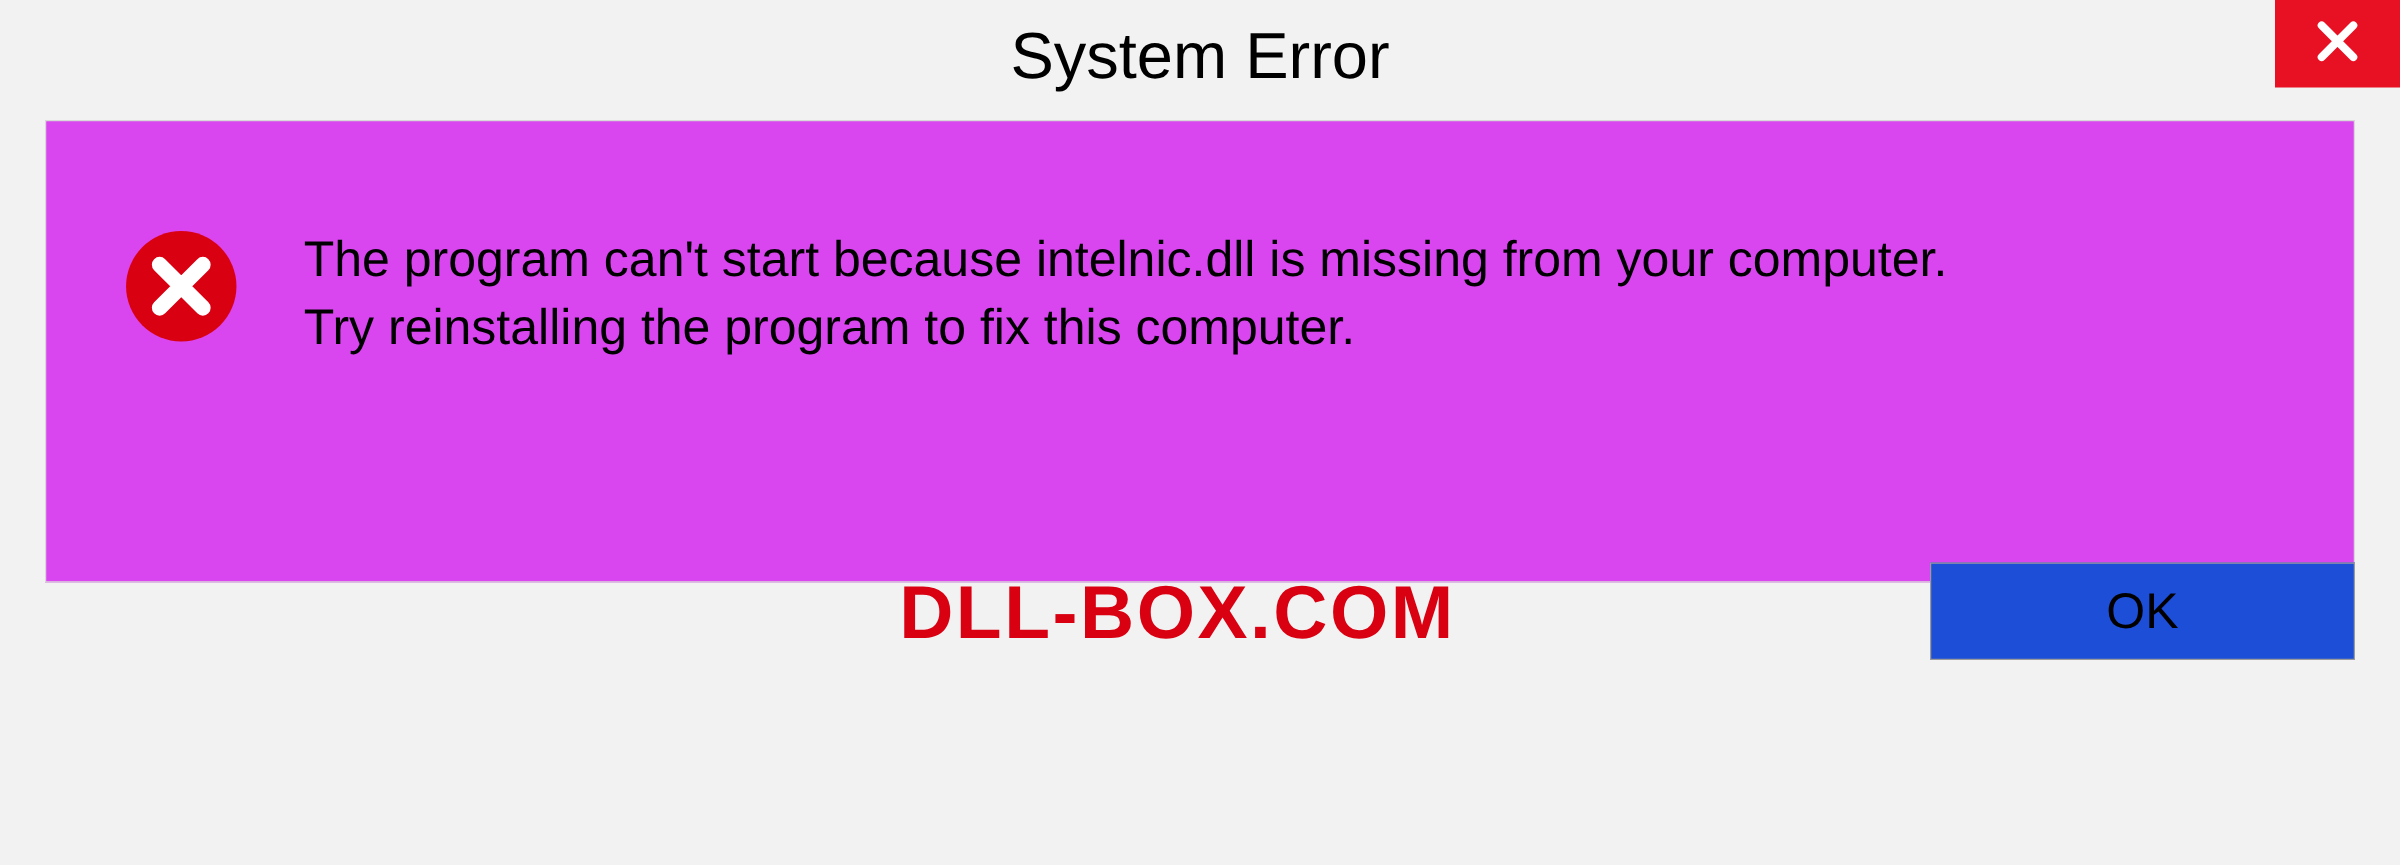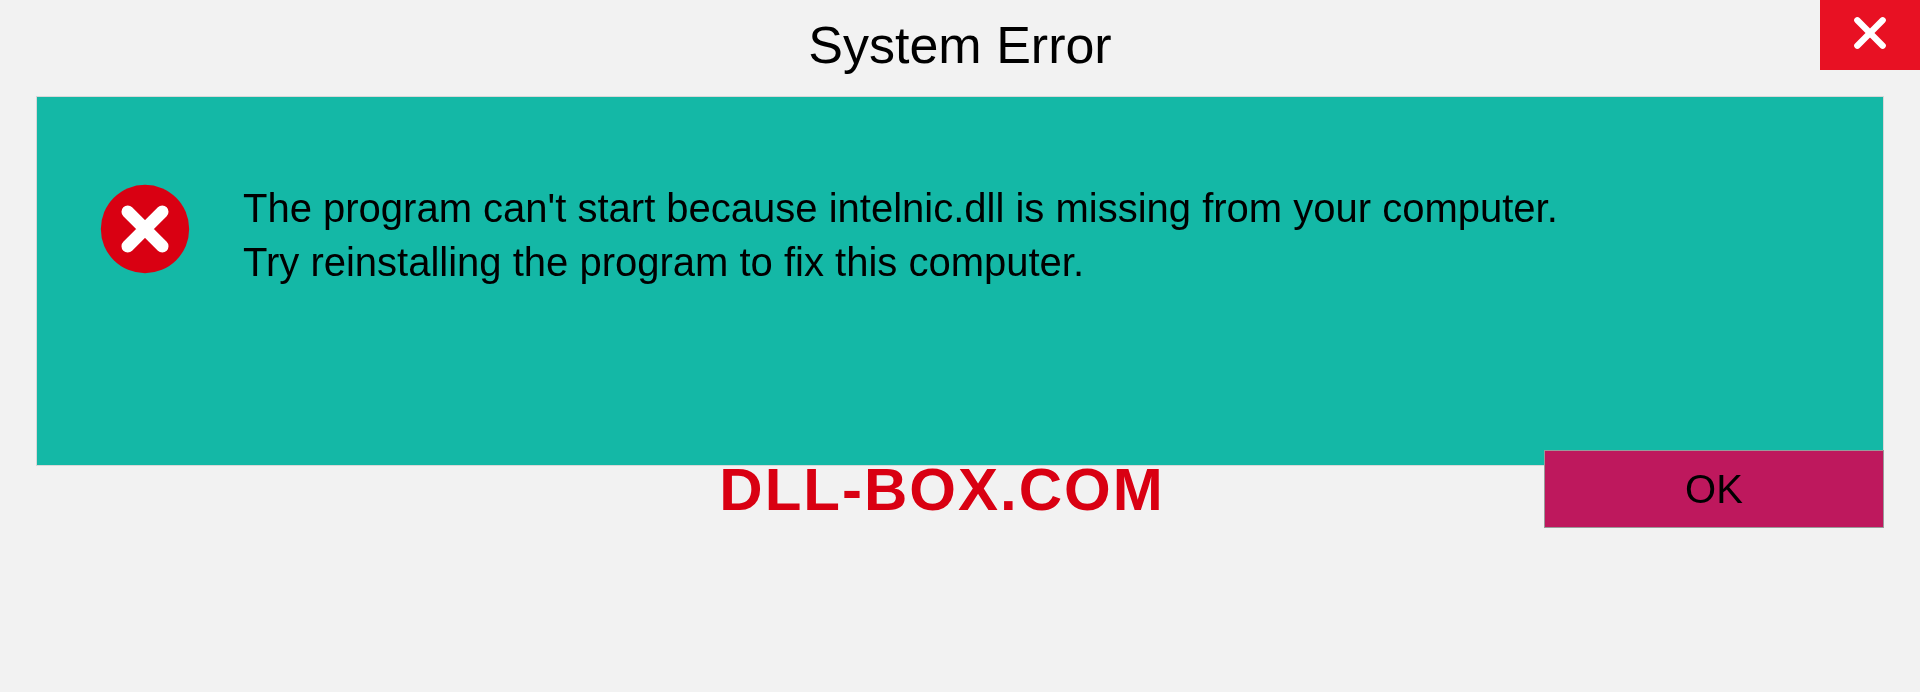--- a/index.html
+++ b/index.html
@@ -44,21 +44,21 @@
       align-items: center;
       justify-content: center;
       cursor: pointer;
     }
     .close-button svg {
       width: 38px;
       height: 38px;
     }
     .body-panel {
       margin: 6px 36px 0 36px;
-      background: #14b8a6;
+      background: #d946ef;
       border: 1px solid #d8d8d8;
       height: 370px;
       padding: 80px 60px 40px 60px;
       display: flex;
       align-items: flex-start;
       gap: 50px;
     }
     .error-icon-wrap {
       flex: 0 0 auto;
       margin-top: 4px;
@@ -92,21 +92,21 @@
       transform: translateX(-50%);
       font-size: 60px;
       font-weight: 800;
       letter-spacing: 2px;
       color: #d90012;
       font-family: "Arial Black", Arial, sans-serif;
     }
     .ok-button {
       width: 340px;
       height: 78px;
-      background: #be185d;
+      background: #1d4ed8;
       border: 1px solid #9a9a9a;
       font-size: 40px;
       color: #000;
       display: flex;
       align-items: center;
       justify-content: center;
       cursor: pointer;
     }
   </style>
 </head>

